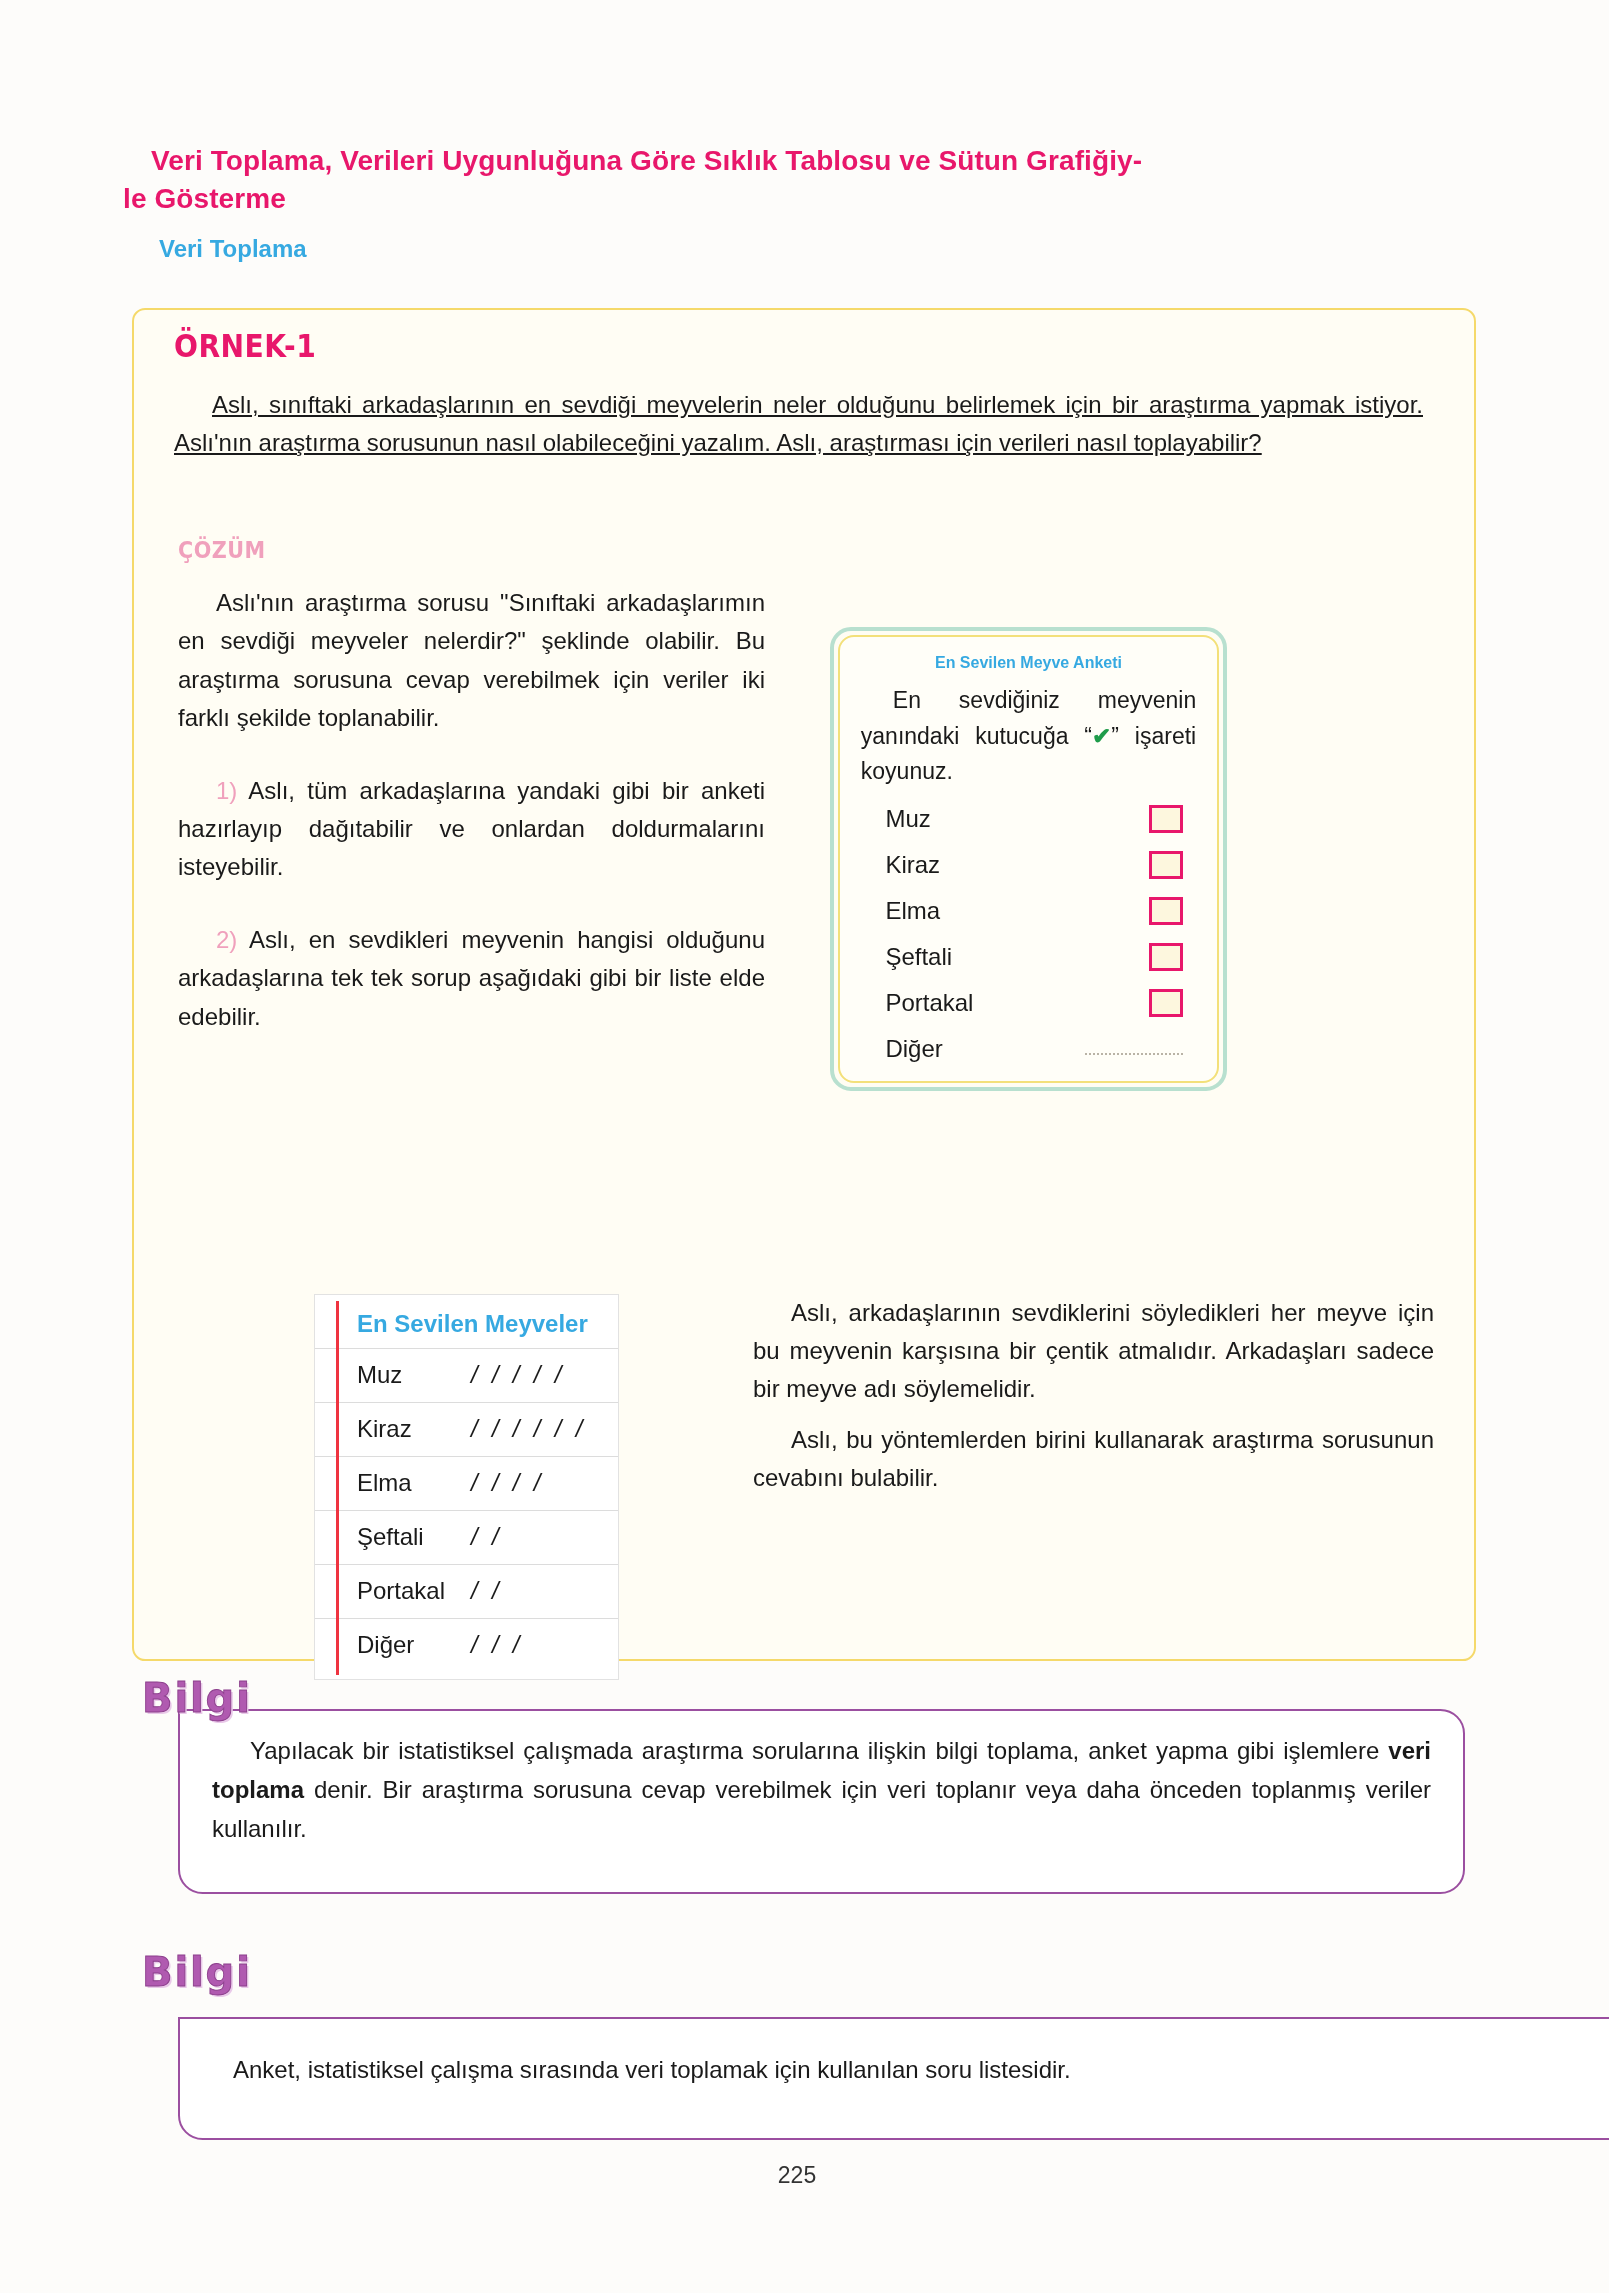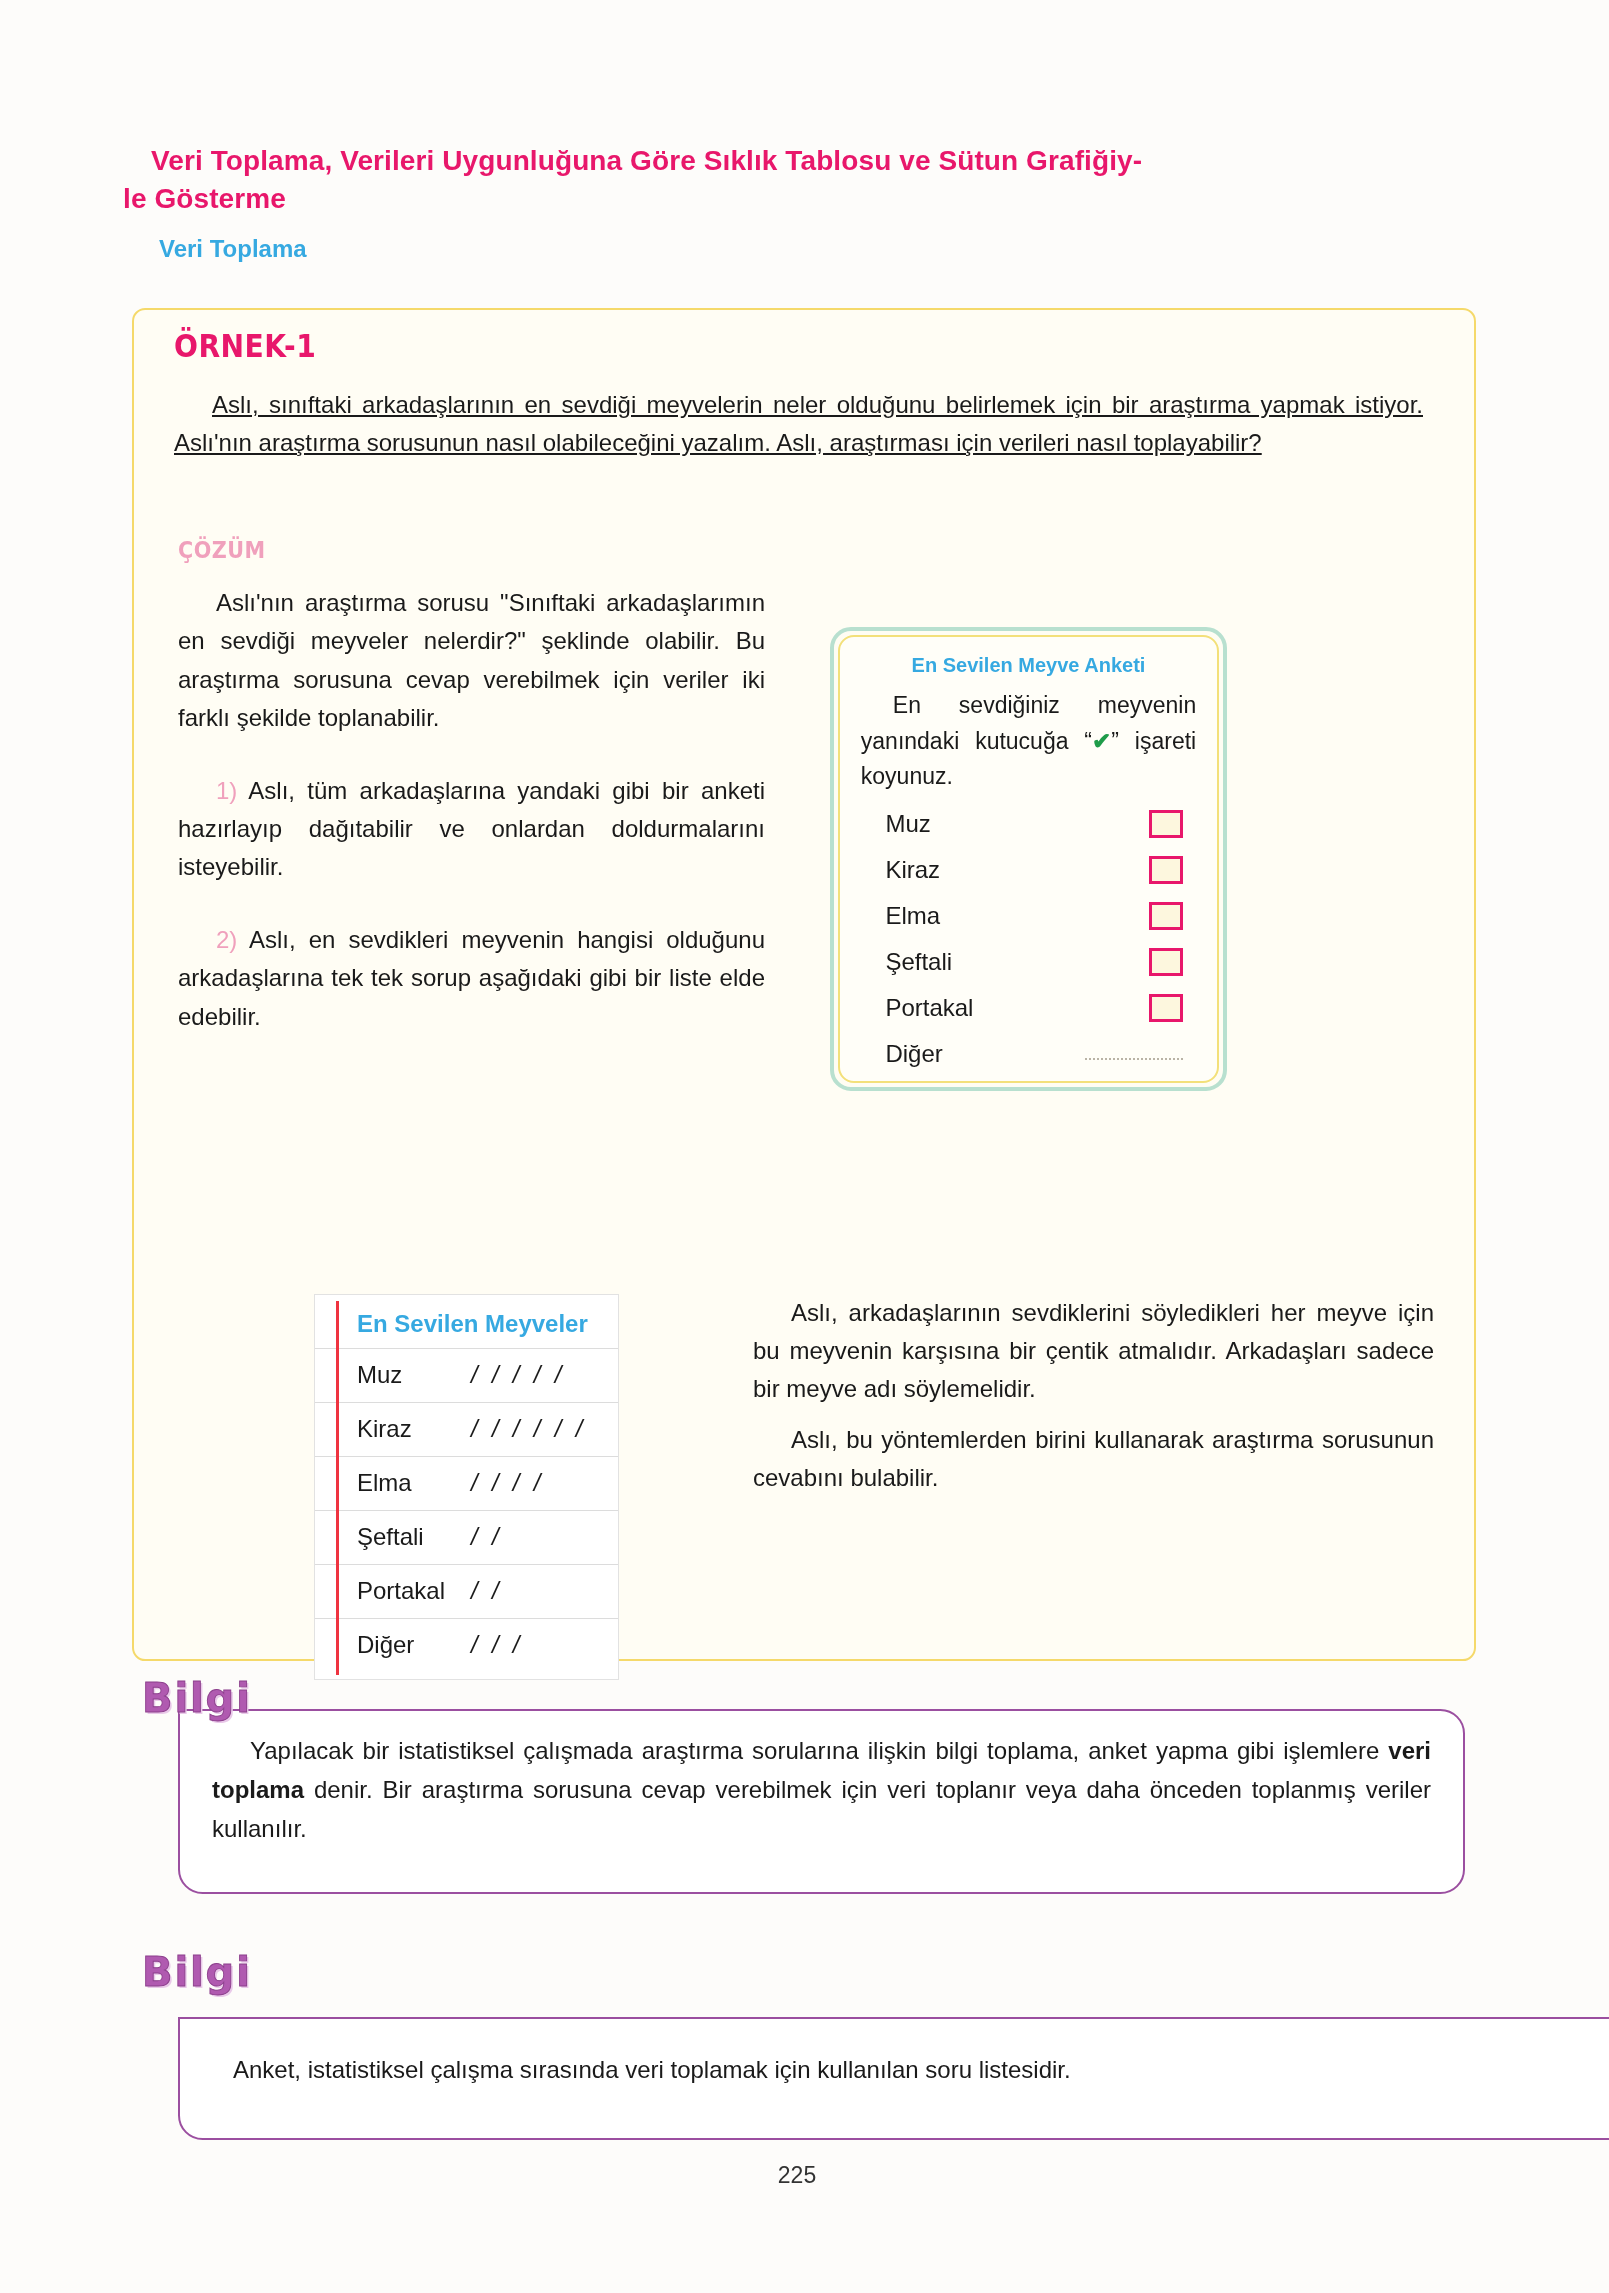--- a/index.html
+++ b/index.html
@@ -99,21 +99,21 @@
     box-sizing:border-box;
     border:2.8px solid #f3e07a;
     border-radius:16px;
     background:#fffef8;
     padding:15px 21px;
   }
   .survey-title{
     text-align:center;
     color:#36a9e1;
     font-weight:bold;
-    font-size:20px;
+    font-size:16px;
     margin:1.9px 0 11.4px 0;
   }
   .survey-desc{
     font-size:23px;line-height:1.55;
     text-align:justify;
     text-indent:32px;
     margin:0 0 5.7px 0;
   }
   .tick{color:#1f9c4a;font-weight:bold;}
   .survey-list{margin:5.7px 0 0 0;padding:0;list-style:none;}

